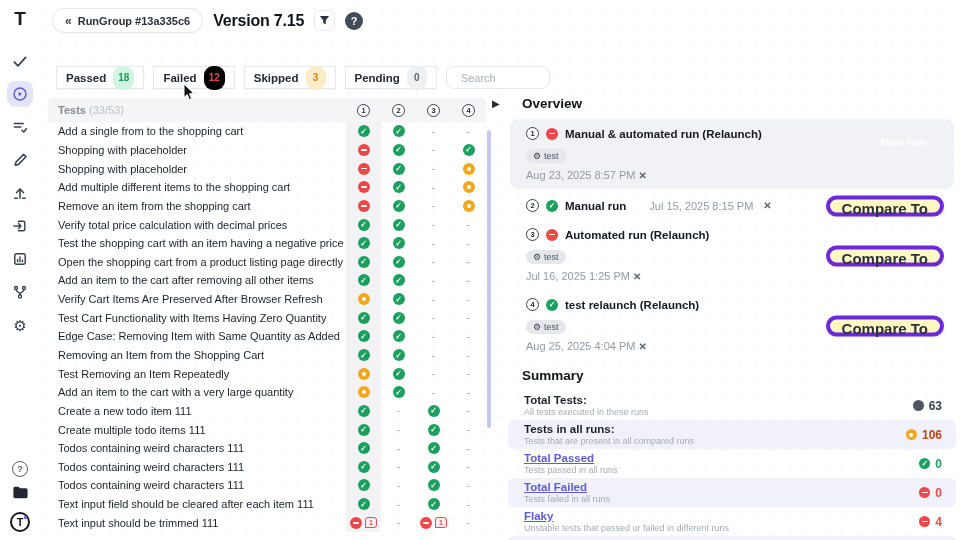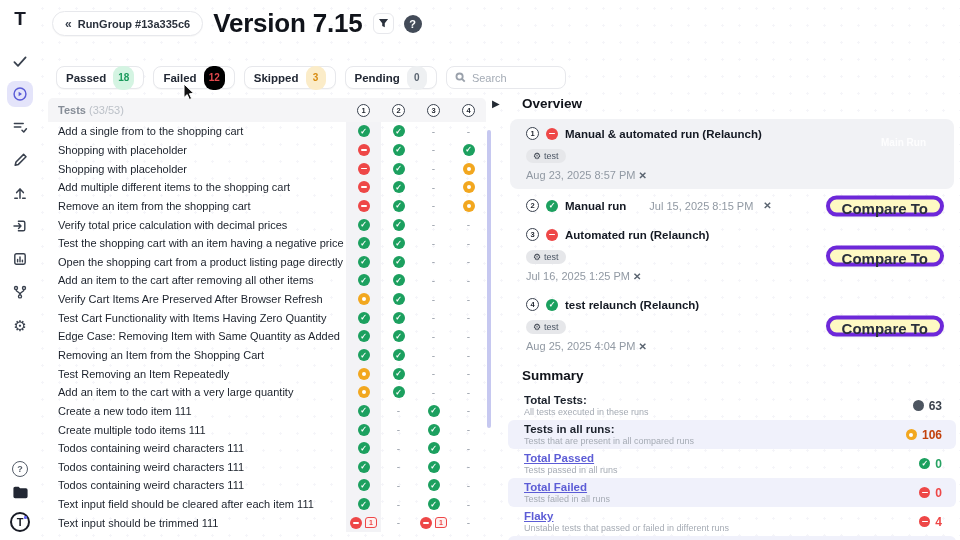--- a/index.html
+++ b/index.html
@@ -18,34 +18,34 @@
   .sidebar-bottom { margin-top:auto; margin-bottom:8px; display:flex; flex-direction:column; gap:8px; align-items:center; }
   .help-btm { width:16px; height:16px; border:1.4px solid #555d69; border-radius:50%; color:#555d69; font-size:9px; font-weight:700; display:flex; align-items:center; justify-content:center; }
   .folder { color:#222733; } .folder svg { width:17px; height:15px; }
   .avatar { width:20px; height:20px; border:2px solid #181b25; border-radius:50%; display:flex; align-items:center; justify-content:center; font-weight:800; font-size:11px; color:#181b25; position:relative; }
   .avatar i { position:absolute; right:1px; top:2px; width:3px; height:3px; background:#6264f0; border-radius:1px; }
 
   
   .topbar { position:absolute; left:52px; top:8px; display:flex; align-items:center; gap:10px; }
   .back-pill { display:flex; align-items:center; gap:6px; border:1px solid #e7e8ec; background:#fff; border-radius:14px; height:25px; padding:0 12px; font-size:11px; font-weight:600; color:#2a313c; cursor:pointer; box-shadow:0 1px 1px rgba(20,20,40,.03); }
   .back-pill .chev { font-size:12px; color:#39414e; }
-  .page-title { font-size:26px; font-weight:800; color:#10131a; letter-spacing:-.2px; }
+  .page-title { font-size:16px; font-weight:800; color:#10131a; letter-spacing:-.2px; }
   .icon-btn { width:21px; height:21px; border:1px solid #e7e8ec; border-radius:6px; background:#fff; display:flex; align-items:center; justify-content:center; cursor:pointer; }
   .icon-btn svg { width:11px; height:11px; fill:#2a313c; }
   .help-circle { width:18px; height:18px; border-radius:50%; background:#434b58; color:#fff; font-size:11px; font-weight:700; display:flex; align-items:center; justify-content:center; cursor:pointer; }
 
   
   .filters { position:absolute; left:56px; top:66px; display:flex; gap:9px; align-items:center; }
-  .chip { display:flex; align-items:center; gap:7px; border:1px solid #e7e8ec; background:#fff; border-radius:8px; height:23px; padding:0 9px; font-size:11.5px; font-weight:600; color:#222834; cursor:pointer; box-shadow:0 1px 1px rgba(20,20,40,.03); }
+  .chip { display:flex; align-items:center; gap:7px; border:1px solid #e7e8ec; background:#fff; border-radius:0; height:23px; padding:0 9px; font-size:11.5px; font-weight:600; color:#222834; cursor:pointer; box-shadow:0 1px 1px rgba(20,20,40,.03); }
   .badge { border-radius:9px; min-width:20px; height:24px; padding:0 5px; font-size:10px; font-weight:700; display:flex; align-items:center; justify-content:center; }
   .badge.passed { background:#d4f4e2; color:#1a9a5c; }
   .badge.failed { background:#000000; color:#e2484d; }
   .badge.skipped { background:#fbecc8; color:#d78b10; }
   .badge.pending { background:#eef0f2; color:#5a6470; }
-  .search-box { display:flex; align-items:center; gap:6px; border:1px solid #e7e8ec; border-radius:8px; height:23px; width:120px; padding:0 8px; background:#fff; }
+  .search-box { display:flex; align-items:center; gap:6px; border:1px solid #e7e8ec; border-radius:8px; height:23px; width:104px; padding:0 8px; background:#fff; }
   .search-box svg { width:11px; height:11px; stroke:#9aa1ab; fill:none; stroke-width:2; }
   .search-box input { border:none; outline:none; width:80px; font-size:11px; color:#30363f; font-family:"Liberation Sans",sans-serif; background:transparent; }
   .search-box input::placeholder { color:#a4abb5; }
 
   
   .table { position:absolute; left:48px; top:98px; width:438px; }
   .thead { height:24px; background:#f5f5f7; display:flex; align-items:center; border-radius:5px 5px 0 0; }
   .thead .t-title { flex:1; padding-left:10px; font-size:11px; font-weight:700; color:#868d97; }
   .thead .t-title span.cnt { font-weight:400; color:#bcc1c8; }
   .tcol { width:35px; display:flex; align-items:center; justify-content:center; }

